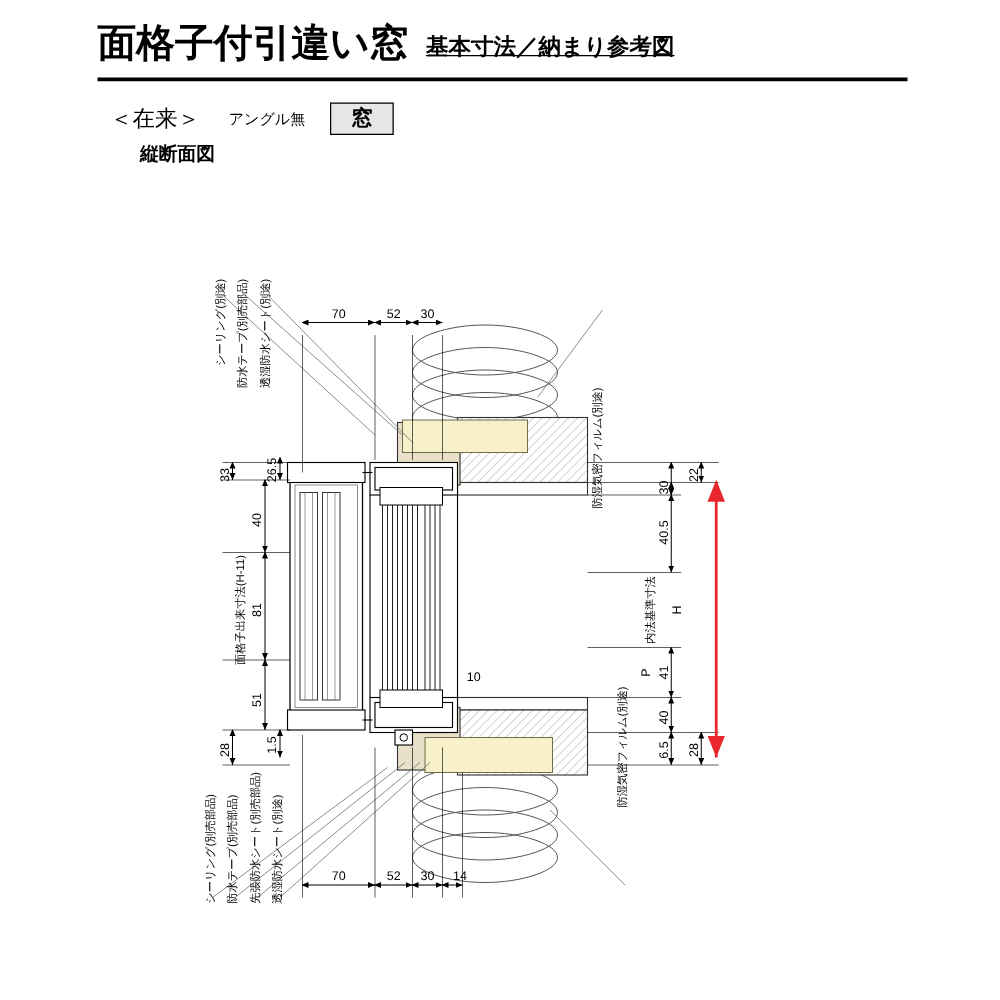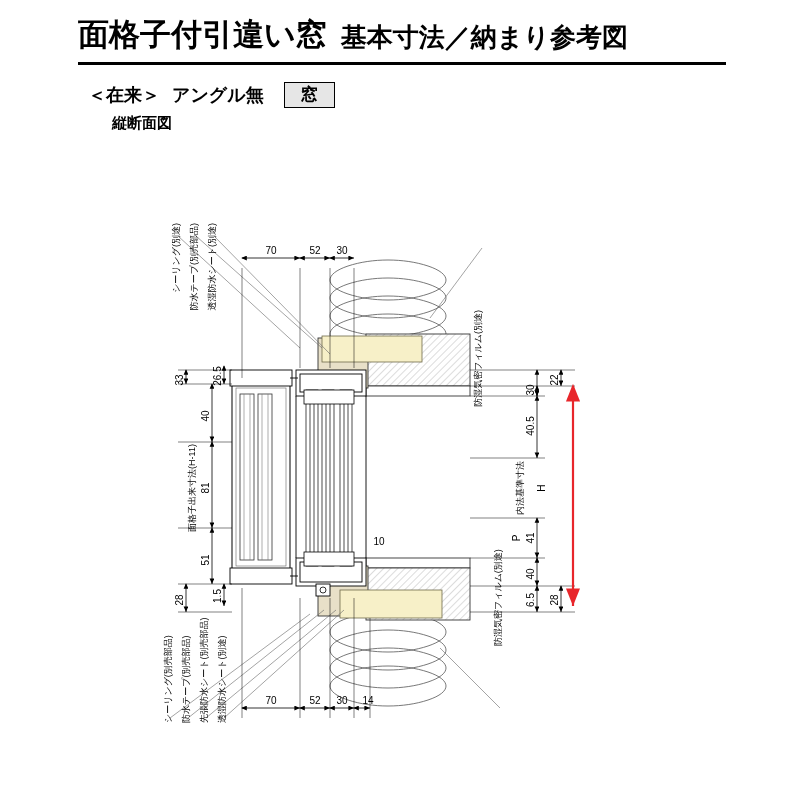--- a/index.html
+++ b/index.html
@@ -33,24 +33,25 @@
     align-items: center;
     gap: 14px;
   }
   .header-title {
     font-size: 31px;
     font-weight: bold;
     letter-spacing: 0px;
     line-height: 1;
   }
   .header-sub {
-    font-size: 26px;
+    font-size: 18px;
     font-weight: bold;
     line-height: 1;
     padding-top: 5px;
+    text-decoration: underline;
   }
   .header-rule {
     position: absolute;
     left: 78px;
     top: 62px;
     width: 648px;
     height: 3px;
     background: #000;
   }
 
@@ -59,27 +60,27 @@
     position: absolute;
     left: 78px;
     top: 80px;
     width: 700px;
     height: 30px;
     display: flex;
     align-items: center;
   }
   .spec-kind {
     font-size: 18px;
-    font-weight: bold;
+    font-weight: normal;
     margin-left: 10px;
   }
   .spec-angle {
-    font-size: 18px;
-    font-weight: bold;
-    margin-left: 12px;
+    font-size: 12px;
+    font-weight: normal;
+    margin-left: 23px;
   }
   .spec-box {
     margin-left: 20px;
     border: 1px solid #000;
     background: #e6e6e6;
     font-size: 17px;
     font-weight: bold;
     padding: 3px 16px 4px 16px;
     line-height: 1;
   }

